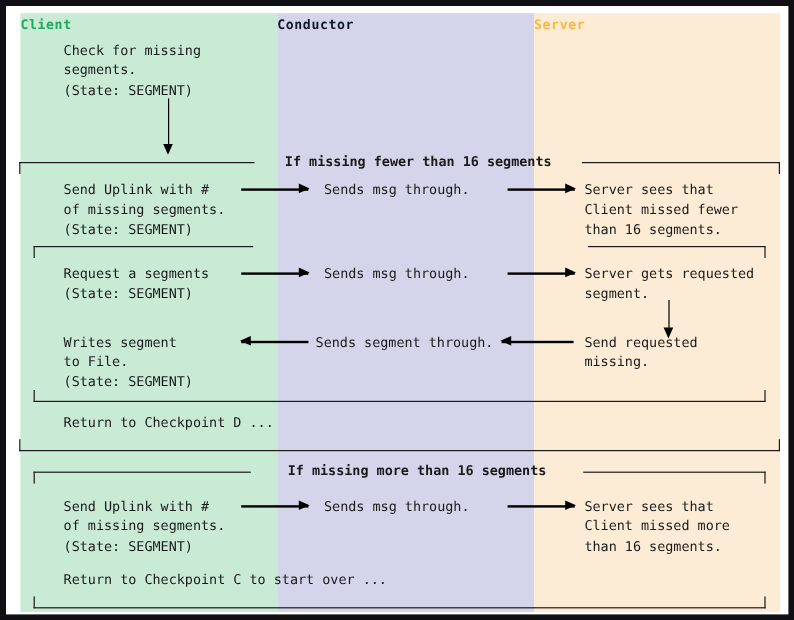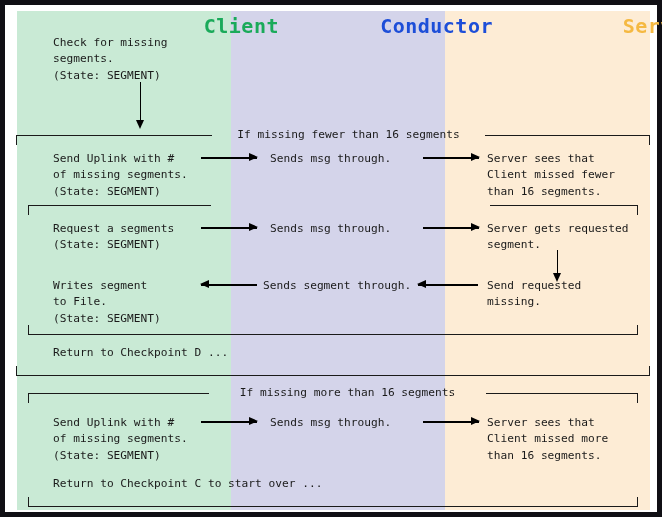--- a/index.html
+++ b/index.html
@@ -32,29 +32,28 @@
     height: 499px;
   }
   #lane-client   { left: 12px;  width: 214px; background: #c9ead5; }
   #lane-conductor{ left: 226px; width: 214px; background: #d4d4ea; }
   #lane-server   { left: 440px; width: 205px; background: #fdecd5; }
 
   
   .lane-title {
     position: absolute;
     top: 9px;
-    font-size: 20px;
+    font-size: 11px;
     font-weight: bold;
     letter-spacing: 0.5px;
-    text-align: right;
+    text-align: left;
     white-space: nowrap;
-    margin-left: 48px;
   }
   #title-client    { left: 12px;  width: 214px; color: #1aaa5a; }
-  #title-conductor { left: 226px; width: 214px; color: #1d4ed8; }
+  #title-conductor { left: 226px; width: 214px; color: #0f172a; }
   #title-server    { left: 440px; width: 205px; color: #f5b942; }
 
   
   .txt {
     position: absolute;
     font-size: 11.2px;
     line-height: 16.4px;
     color: #1a1a1a;
     white-space: pre;
   }
@@ -97,20 +96,21 @@
     width: 0; height: 0;
     border-left: 4.5px solid transparent;
     border-right: 4.5px solid transparent;
     border-top: 9px solid #000;
   }
 
   
   .bracket {
     position: absolute;
     height: 10px;
+    font-weight: bold;
   }
   .bracket .seg {
     position: absolute;
     top: 0;
     height: 10px;
     border-top: 1.7px solid #1a1a1a;
     box-sizing: border-box;
   }
   .bracket .seg.tick-l { border-left: 1.7px solid #1a1a1a; }
   .bracket .seg.tick-r { border-right: 1.7px solid #1a1a1a; }

